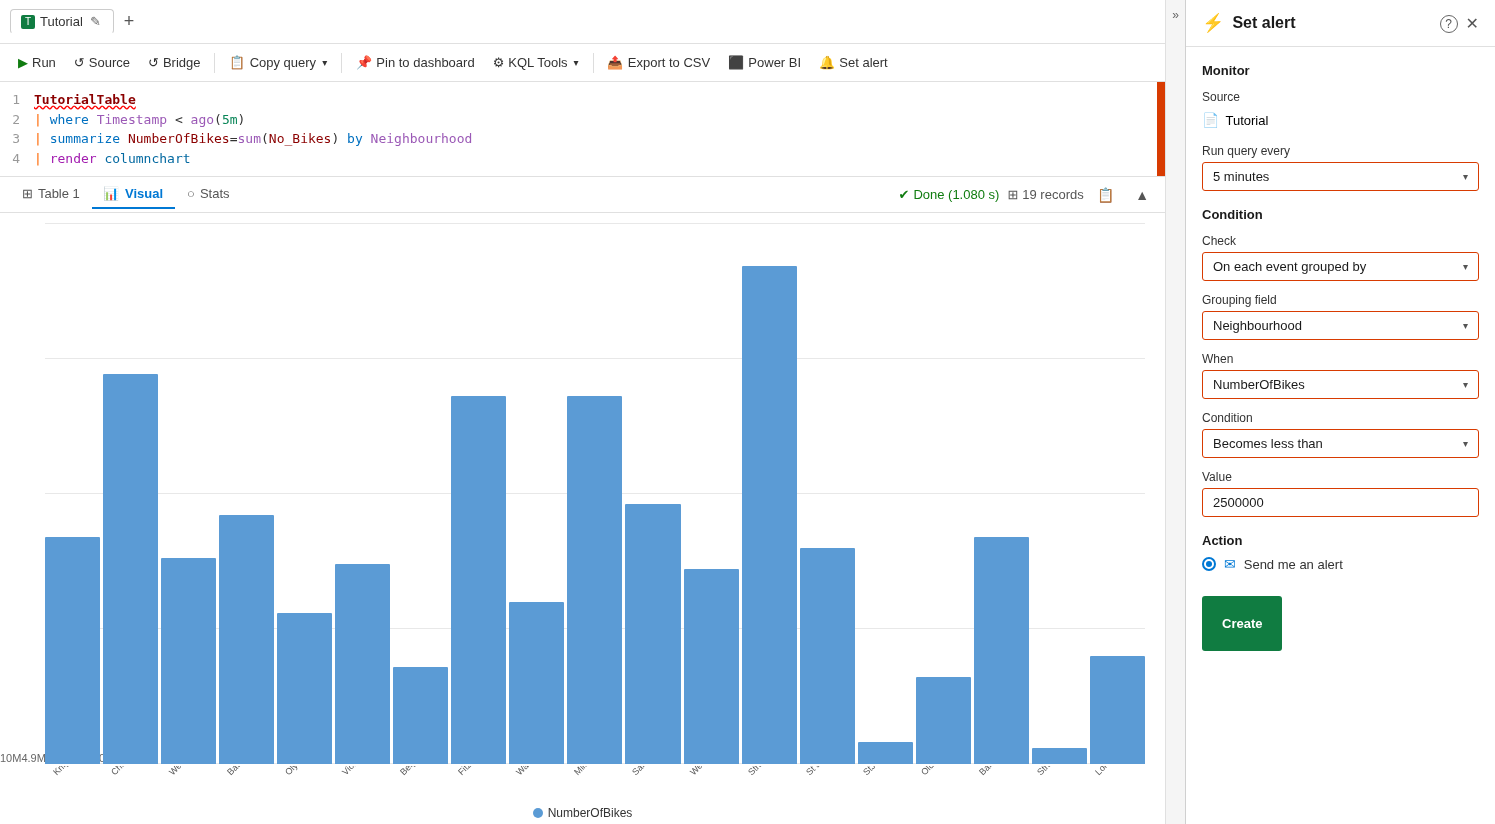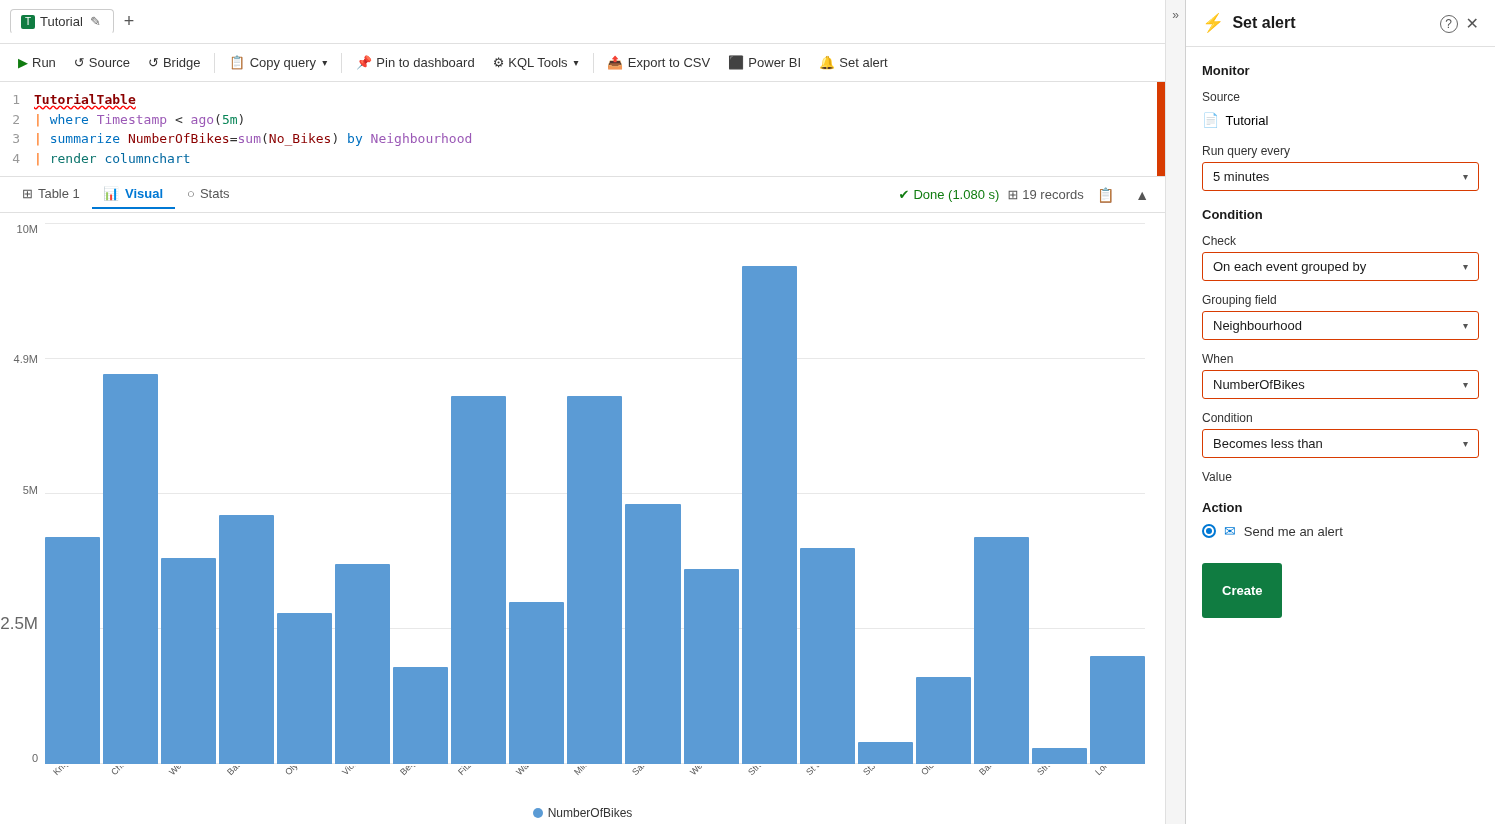--- a/index.html
+++ b/index.html
@@ -26,21 +26,21 @@
     .line-num { width: 30px; text-align: right; color: #999; padding-right: 10px; user-select: none; }
     .line-content { flex: 1; padding-left: 4px; }
     .kw-table { color: #8B0000; font-weight: bold; text-decoration: underline wavy red; }
     .kw-pipe { color: #FF6600; }
     .kw-where { color: #0070C0; }
     .kw-ts { color: #9B59B6; }
     .kw-ago { color: #9B59B6; }
     .kw-sum { color: #9B59B6; }
     .kw-summarize { color: #0070C0; }
     .kw-by { color: #0070C0; }
-    .kw-render { color: #0f766e; }
+    .kw-render { color: #a21caf; }
     .kw-col { color: #0369a1; }
     .kw-nbhd { color: #9B59B6; }
     .kw-fieldname { color: #8B0000; }
     .kw-op { color: #333; }
     .kw-paren { color: #333; }
     .kw-num { color: #098658; }
 
     
     .results-area { flex: 1; display: flex; flex-direction: column; overflow: hidden; }
 
@@ -212,21 +212,21 @@
     <div class="chart-area" style="position:relative;">
 
       <div class="chart-gridlines" style="position:absolute;left:45px;right:20px;top:10px;bottom:60px;display:flex;flex-direction:column;justify-content:space-between;pointer-events:none;">
         <div class="gridline"></div>
         <div class="gridline"></div>
         <div class="gridline"></div>
         <div class="gridline"></div>
         <div class="gridline"></div>
       </div>
 
-      <div style="position:absolute;left:0;top:10px;bottom:60px;width:42px;display:flex;flex-direction:column;justify-content:space-between;align-items:flex-end;padding-right:4px;">
+      <div style="position:absolute;left:0;top:10px;bottom:60px;width:42px;display:flex;justify-content:space-between;align-items:flex-end;padding-right:4px;">
         <span style="font-size:11px;color:#666;">10M</span>
         <span style="font-size:11px;color:#666;">4.9M</span>
         <span style="font-size:11px;color:#666;">5M</span>
         <span style="font-size:17px;color:#666;">2.5M</span>
         <span style="font-size:11px;color:#666;">0</span>
       </div>
 
       <div id="bars-container" style="position:absolute;left:45px;right:20px;top:10px;bottom:60px;display:flex;align-items:flex-end;gap:3px;">
       <div style="flex: 1 1 0%; background: rgb(91, 155, 213); height: 42%; border-radius: 1px 1px 0px 0px; min-width: 0px;"></div>
           <div style="flex: 1 1 0%; background: rgb(91, 155, 213); height: 72%; border-radius: 1px 1px 0px 0px; min-width: 0px;"></div>
@@ -379,20 +379,21 @@
       <span class="dropdown-arrow">▾</span>
     </div>
 
     <div class="field-label">Condition</div>
     <div class="dropdown-field">
       <span>Becomes less than</span>
       <span class="dropdown-arrow">▾</span>
     </div>
 
     <div class="field-label">Value</div>
+    <input type="text" class="text-input" value="2500000" style="">
 
     
     <div class="section-label action-section">Action</div>
 
     <div class="radio-option">
       <div class="radio-dot selected"></div>
       <span style="color:#0078d4;font-size:14px;">✉</span>
       <span>Send me an alert</span>
     </div>
 

